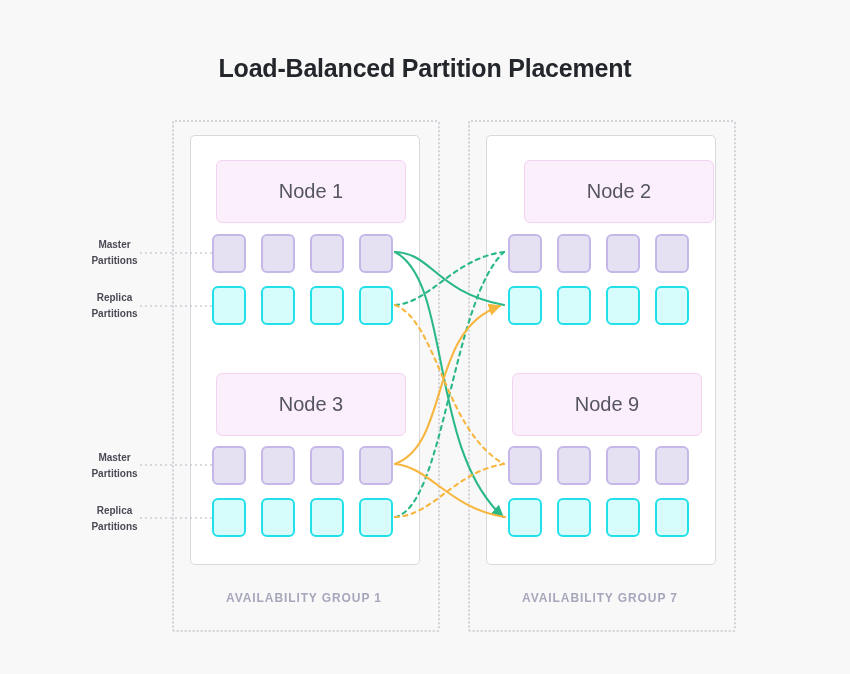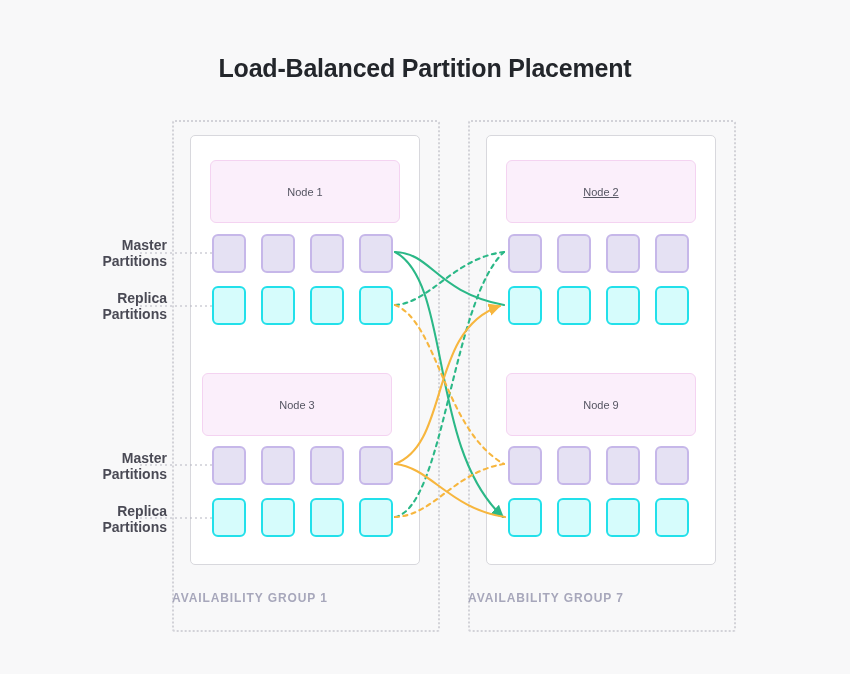--- a/index.html
+++ b/index.html
@@ -40,21 +40,21 @@
     border: 2px dotted #d2d2d8;
     border-radius: 3px;
     background: transparent;
   }
   #ag1-frame { left: 172px; top: 120px; width: 264px; height: 508px; }
   #ag2-frame { left: 468px; top: 120px; width: 264px; height: 508px; }
 
   .ag-label {
     position: absolute;
     width: 264px;
-    text-align: left;
+    text-align: center;
     font-size: 12px;
     font-weight: bold;
     color: #a7a7bb;
     letter-spacing: 0.9px;
   }
   #ag1-label { left: 172px; top: 591px; }
   #ag2-label { left: 468px; top: 591px; }
 
   
   .group-card {
@@ -68,22 +68,23 @@
 
   
   .node-box {
     position: absolute;
     background: #fbeffb;
     border: 1px solid #f4d3f1;
     border-radius: 6px;
     display: flex;
     align-items: center;
     justify-content: center;
-    font-size: 11px;
+    font-size: 20px;
     color: #555562;
+    margin-left: 6px;
   }
 
   
   .partition {
     position: absolute;
     width: 34px;
     height: 39px;
     border-radius: 6px;
     box-sizing: border-box;
   }
@@ -93,22 +94,22 @@
   }
   .partition.replica {
     background: #d6fcfc;
     border: 2px solid #22e0ea;
   }
 
   
   .side-label {
     position: absolute;
     width: 105px;
-    text-align: right;
-    font-size: 14px;
+    text-align: center;
+    font-size: 10px;
     font-weight: bold;
     color: #4a4a55;
     line-height: 16px;
   }
 
   
   svg.overlay {
     position: absolute;
     left: 0;
     top: 0;
@@ -136,33 +137,33 @@
   </div>
   <div class="partition master" style="left:212px; top:234px;"></div>
   <div class="partition master" style="left:261px; top:234px;"></div>
   <div class="partition master" style="left:310px; top:234px;"></div>
   <div class="partition master" style="left:359px; top:234px;"></div>
   <div class="partition replica" style="left:212px; top:286px;"></div>
   <div class="partition replica" style="left:261px; top:286px;"></div>
   <div class="partition replica" style="left:310px; top:286px;"></div>
   <div class="partition replica" style="left:359px; top:286px;"></div>
 
-  <div class="node-box" style="left:202px; top:373px; width:188px; height:61px;">
+  <div class="node-box" style="left:210px; top:373px; width:188px; height:61px;">
     <span>Node 3</span>
   </div>
   <div class="partition master" style="left:212px; top:446px;"></div>
   <div class="partition master" style="left:261px; top:446px;"></div>
   <div class="partition master" style="left:310px; top:446px;"></div>
   <div class="partition master" style="left:359px; top:446px;"></div>
   <div class="partition replica" style="left:212px; top:498px;"></div>
   <div class="partition replica" style="left:261px; top:498px;"></div>
   <div class="partition replica" style="left:310px; top:498px;"></div>
   <div class="partition replica" style="left:359px; top:498px;"></div>
 
-  <div class="node-box" style="left:506px; top:160px; width:188px; height:61px;text-decoration:underline;">
+  <div class="node-box" style="left:518px; top:160px; width:188px; height:61px;">
     <span>Node 2</span>
   </div>
   <div class="partition master" style="left:508px; top:234px;"></div>
   <div class="partition master" style="left:557px; top:234px;"></div>
   <div class="partition master" style="left:606px; top:234px;"></div>
   <div class="partition master" style="left:655px; top:234px;"></div>
   <div class="partition replica" style="left:508px; top:286px;"></div>
   <div class="partition replica" style="left:557px; top:286px;"></div>
   <div class="partition replica" style="left:606px; top:286px;"></div>
   <div class="partition replica" style="left:655px; top:286px;"></div>

